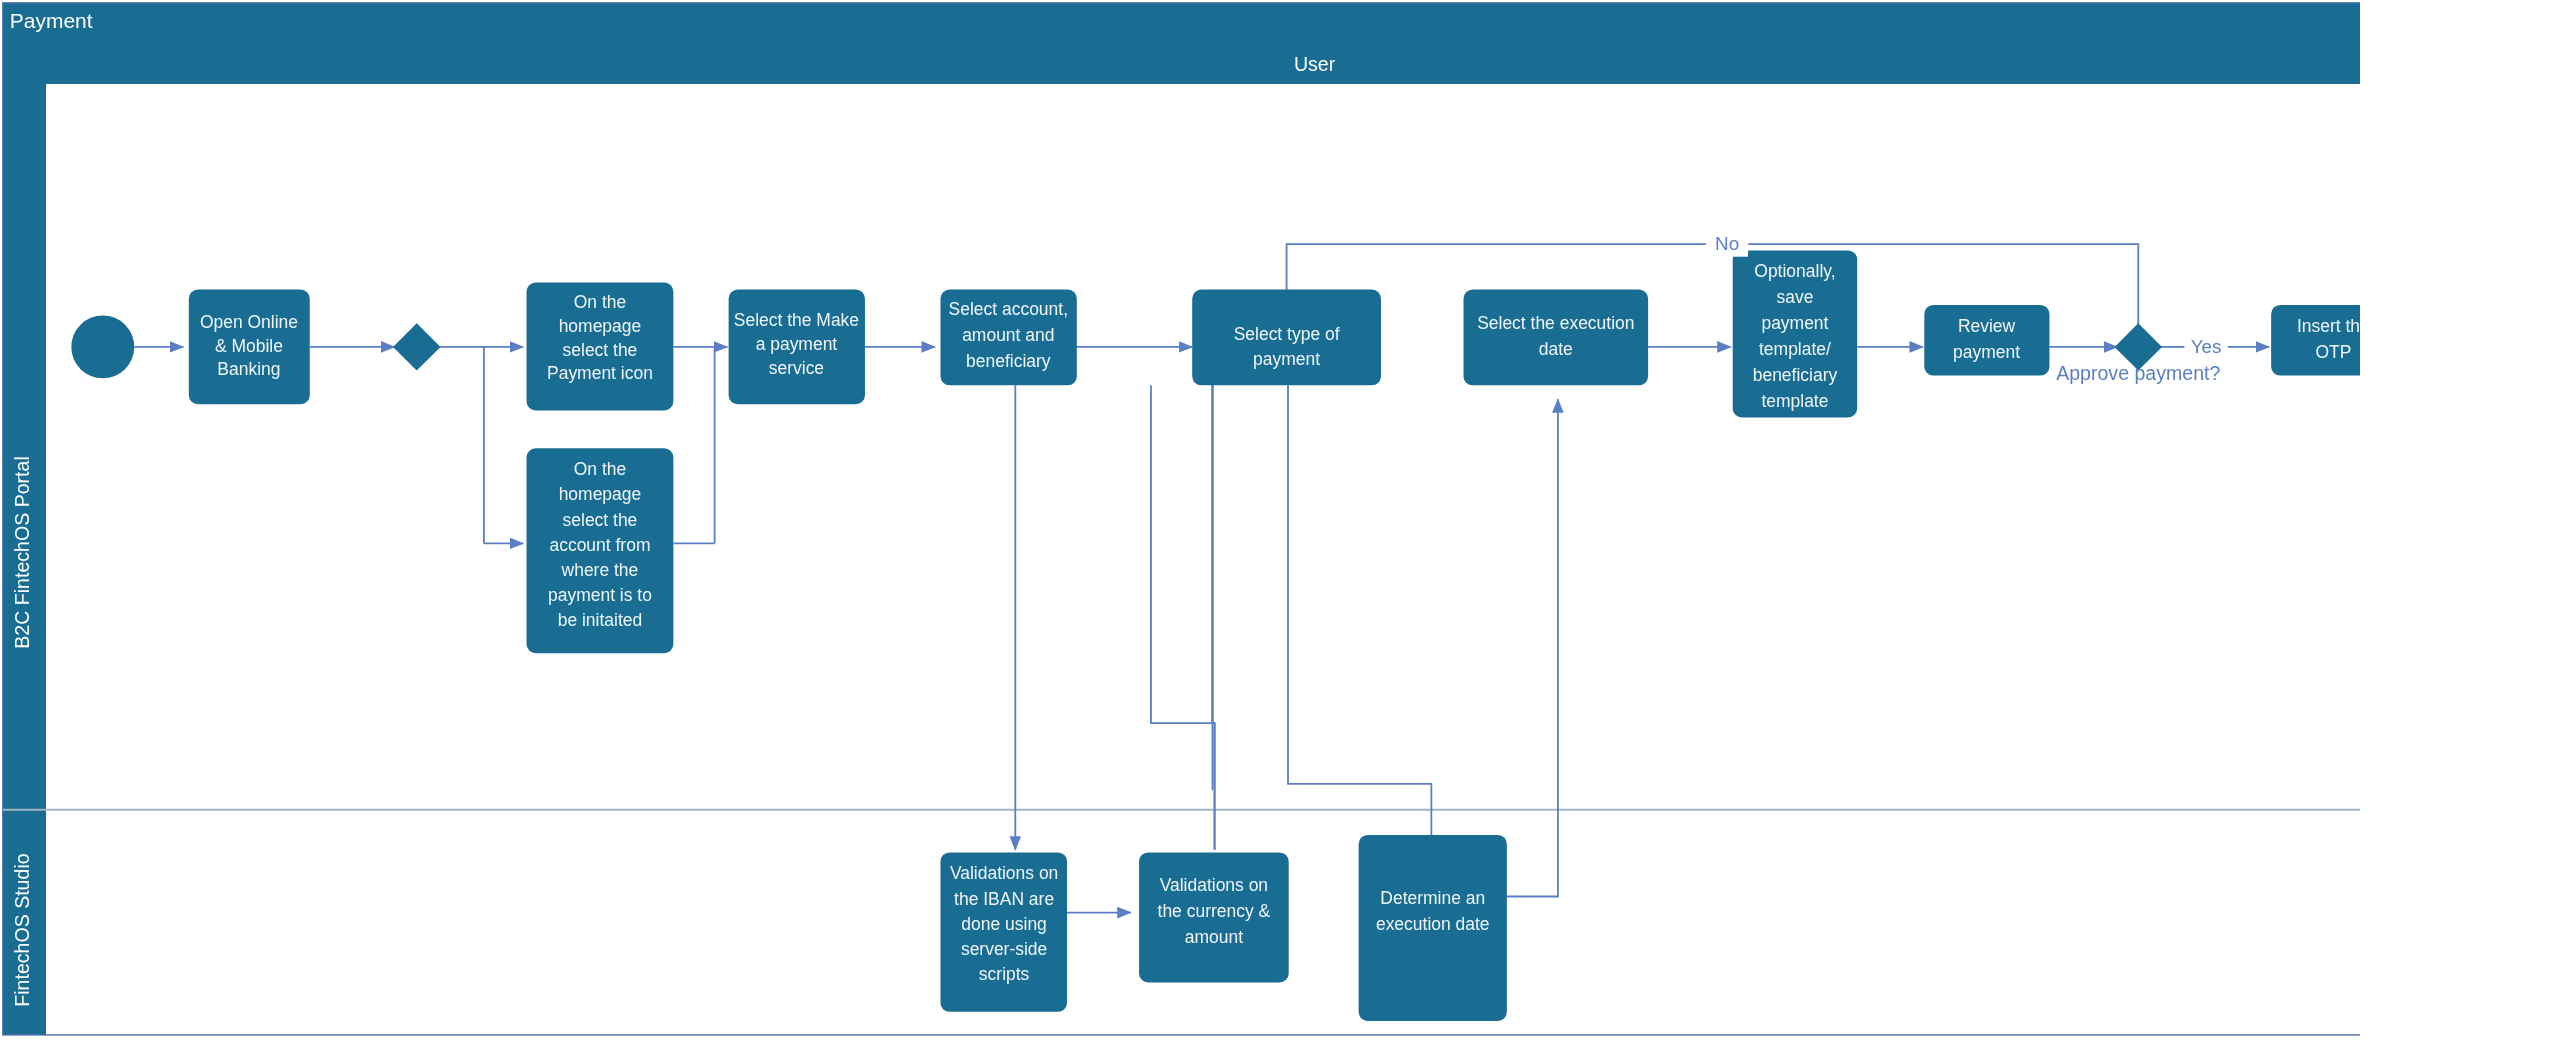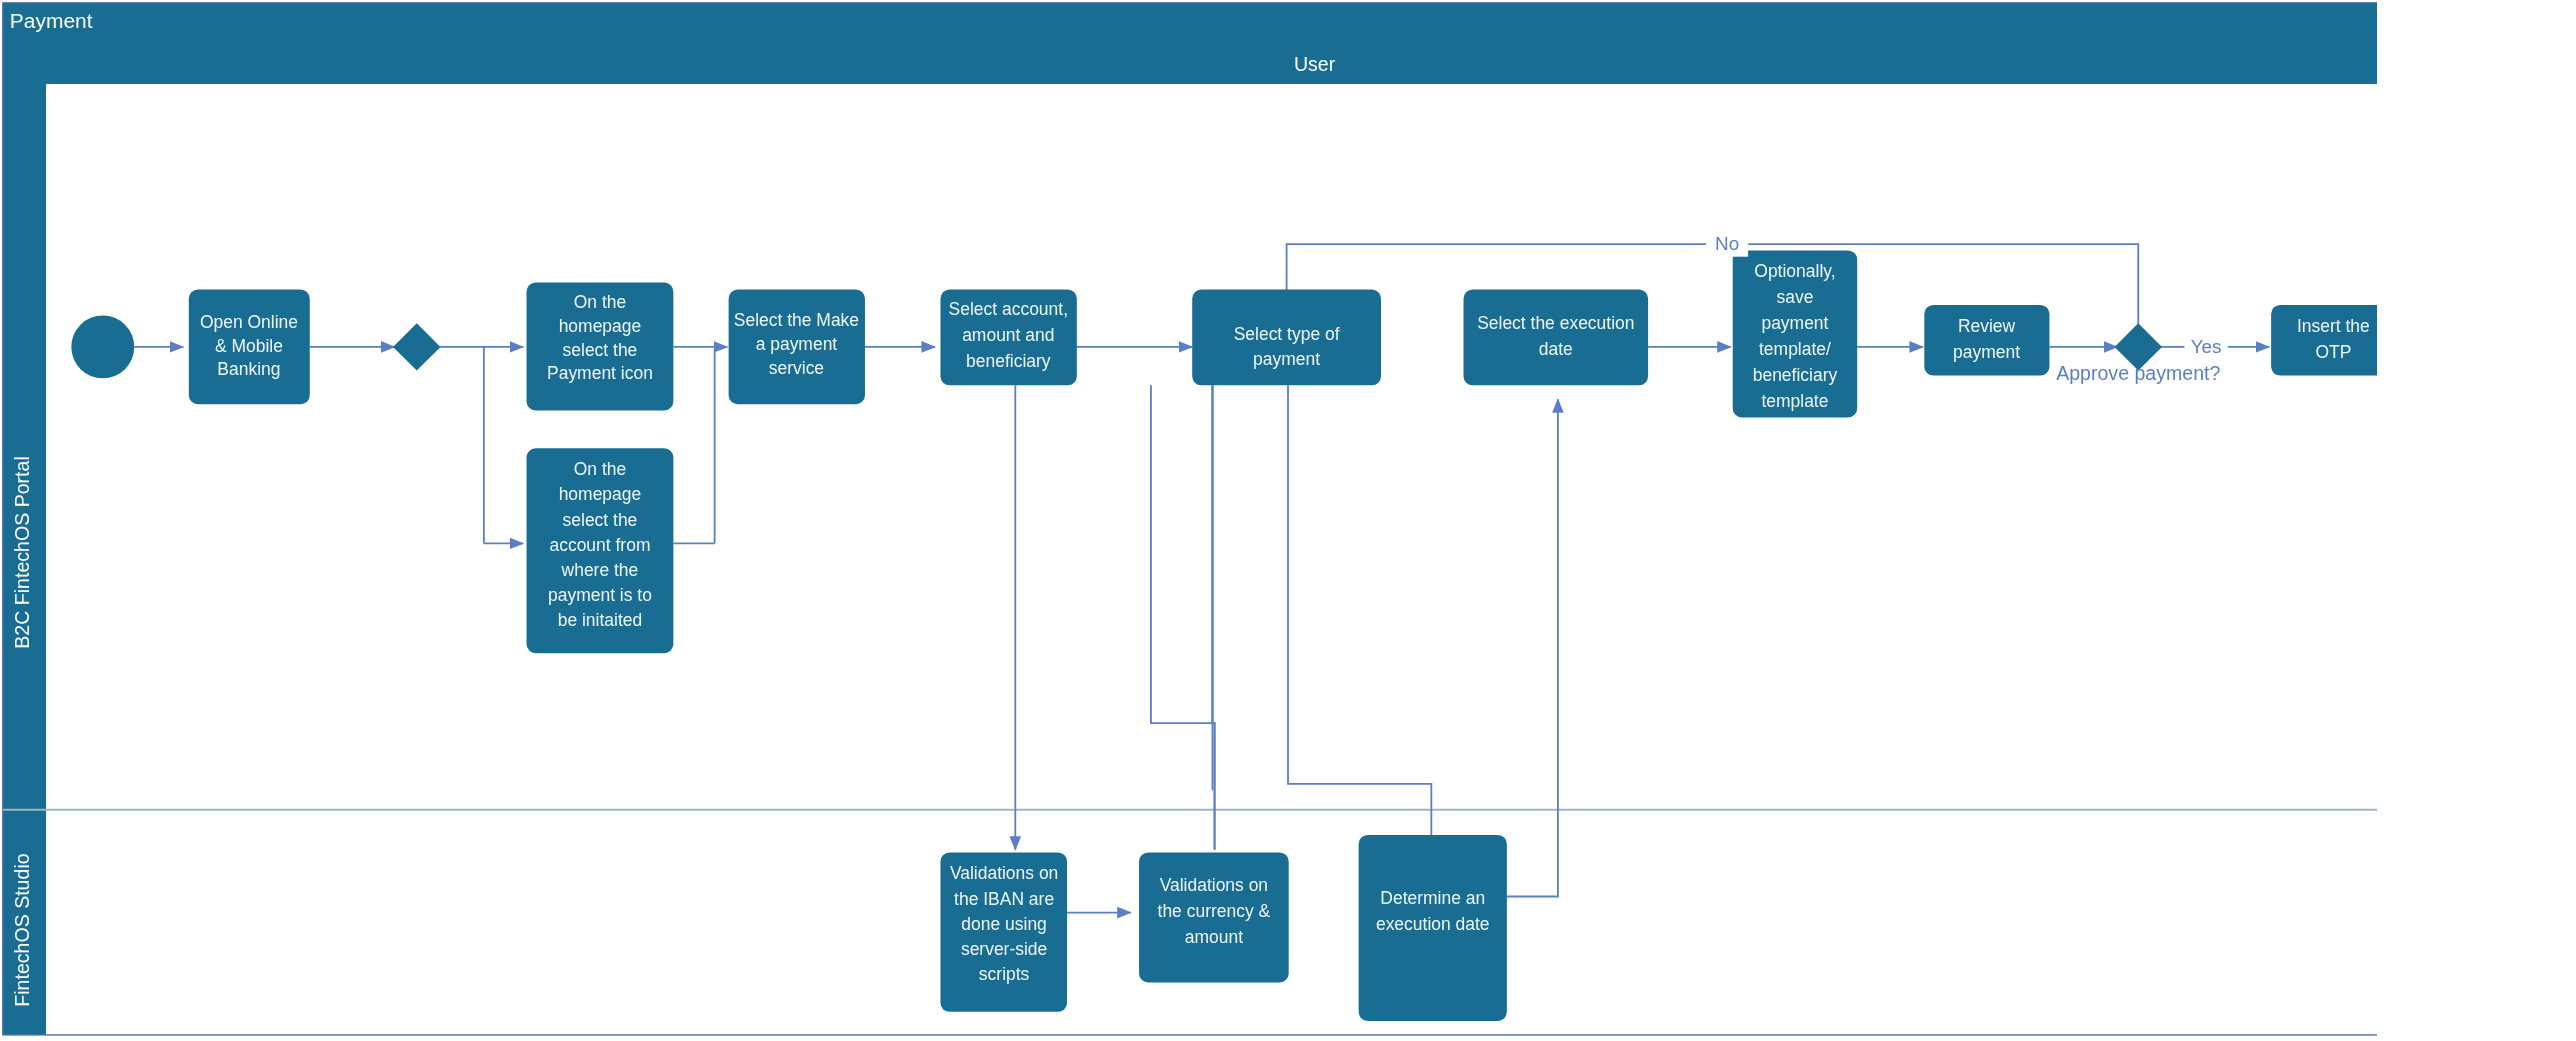--- a/index.html
+++ b/index.html
@@ -1,17 +1,17 @@
 <!DOCTYPE html>
 <html style="font-size:11.2px"><head>
 <meta charset="utf-8">
 <style>
   html,body{margin:0;padding:0;background:#ffffff;}
   body{font-family:"Liberation Sans", sans-serif;}
-  #root{position:relative;width:2360px;height:1042px;background:#ffffff;overflow:hidden;padding-left:17px;}
+  #root{position:relative;width:2360px;height:1042px;background:#ffffff;overflow:hidden;}
   svg#diagram{position:absolute;left:0;top:0;width:2576px;height:1042px;display:block;}
   .pool-fill{fill:#1a6d92;}
   .lane-band{fill:#1a6d92;}
   .lane-sep{stroke:#9fb4c4;stroke-width:3;}
   .canvas-bg{fill:#ffffff;}
   .pool-outline{fill:none;stroke:#4b6fa8;stroke-width:2;}
   .node-box{fill:#1a6d92;stroke:none;}
   .node-text{fill:#eef6fb;font-family:"Liberation Sans", sans-serif;font-size:25px;text-anchor:middle;dominant-baseline:middle;}
   .title-text{fill:#ffffff;font-family:"Liberation Sans", sans-serif;font-size:30px;}
   .lane-title{fill:#ffffff;font-family:"Liberation Sans", sans-serif;font-size:28px;}

